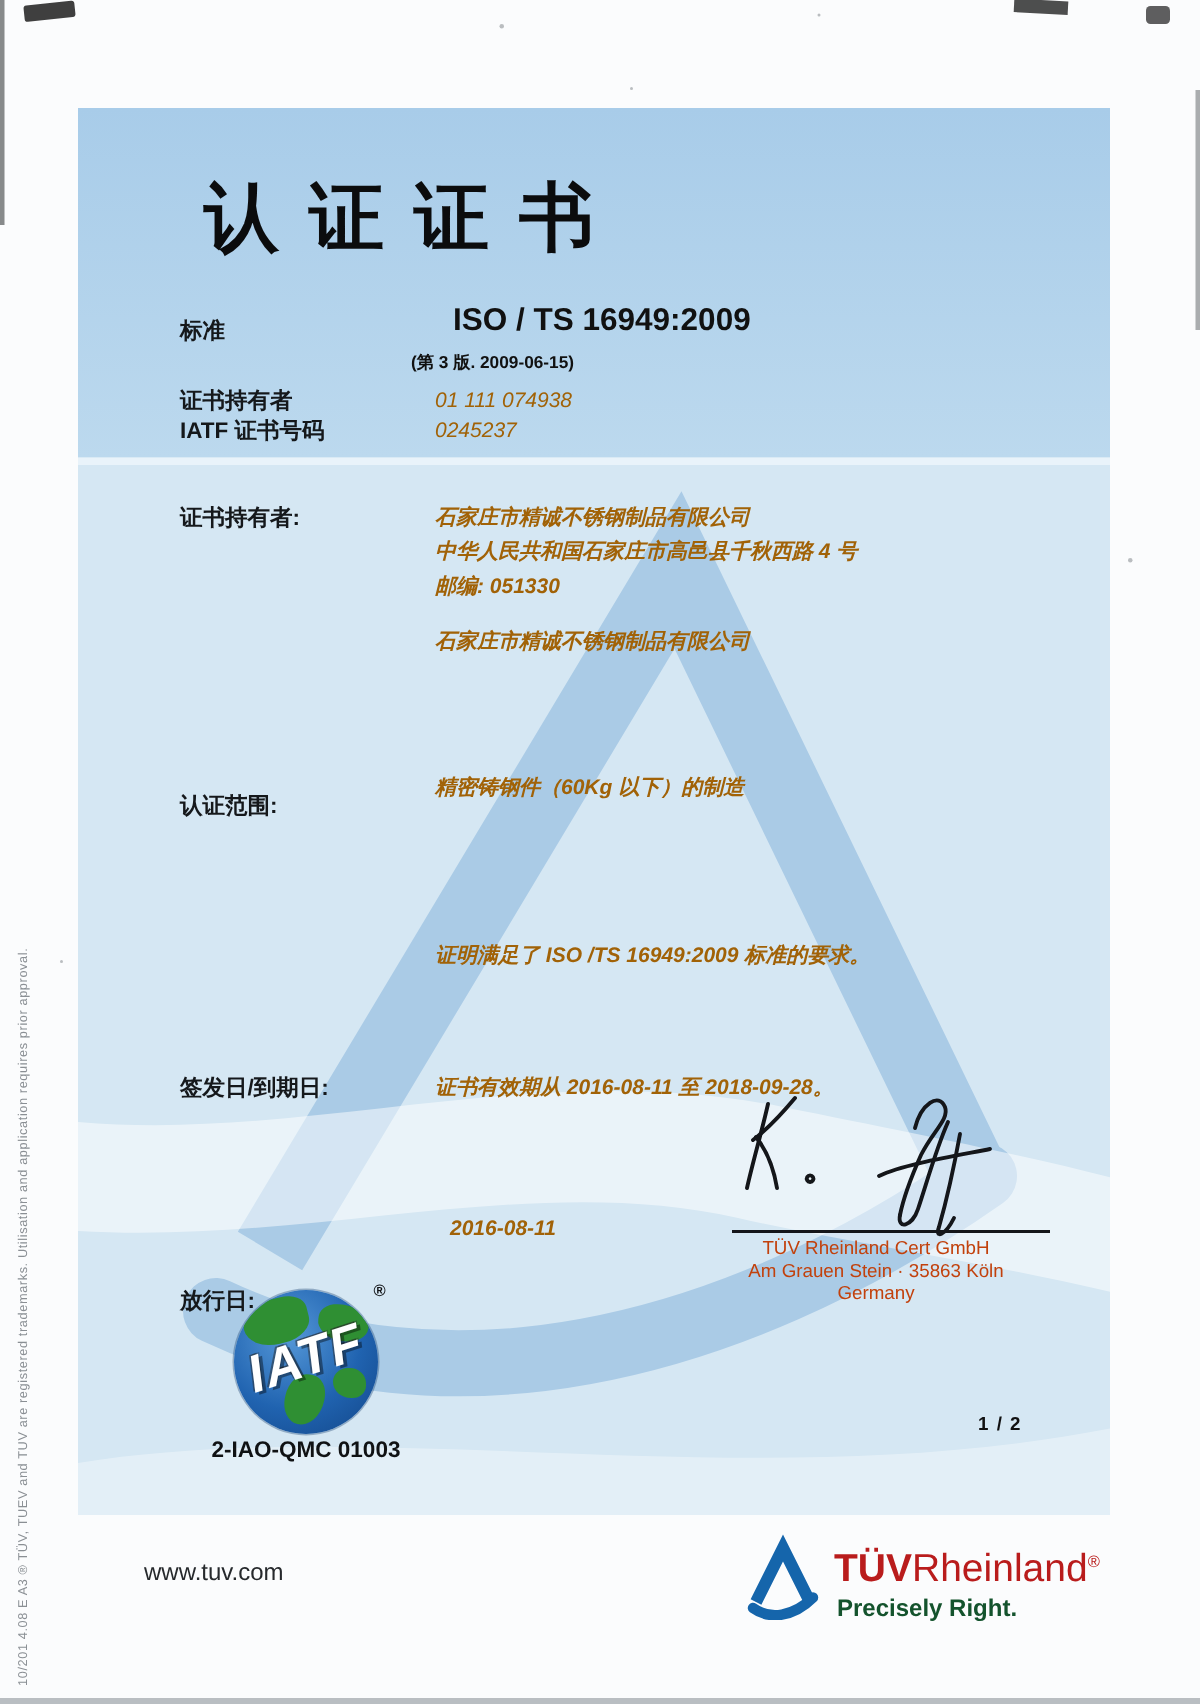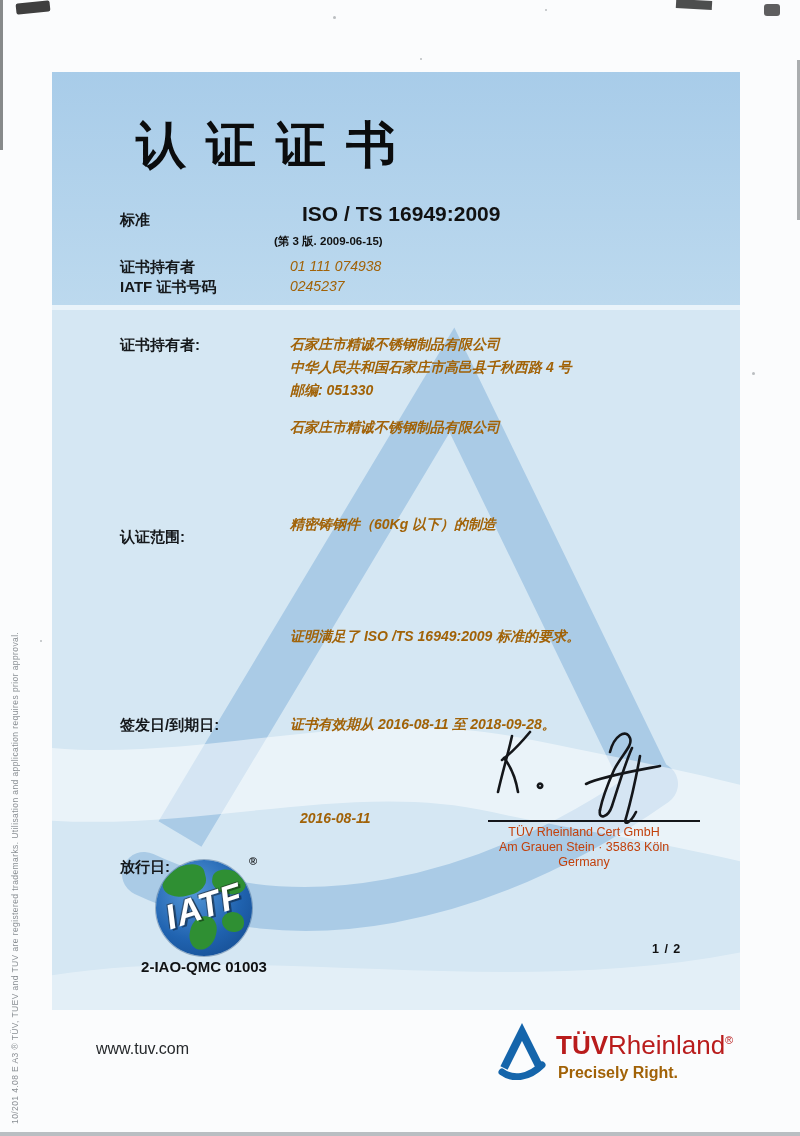--- a/index.html
+++ b/index.html
@@ -41,21 +41,21 @@
          text-shadow:2px 2px 0 rgba(0,0,0,.4),-1px -1px 0 rgba(40,40,40,.5),1px -1px 0 rgba(40,40,40,.3);}
   .iatf-reg{position:absolute;left:197px;top:783px;font-size:11px;font-weight:700;color:#101214;}
   .iatf-code{position:absolute;left:56px;top:886px;width:192px;text-align:center;
              font-size:15px;font-weight:700;color:#101214;}
   .page-ind{position:absolute;left:600px;top:870px;font-size:12.5px;font-weight:700;letter-spacing:1px;}
   
   .website{position:absolute;left:96px;top:1040px;font-size:16px;font-weight:500;color:#26292c;}
   .brand{position:absolute;left:556px;top:1030px;font-size:26px;color:#b91c1c;white-space:nowrap;}
   .brand .bold{font-weight:800;}
   .brand sup{font-size:11px;}
-  .tagline{position:absolute;left:558px;top:1064px;font-size:16px;font-weight:600;color:#a16207;}
+  .tagline{position:absolute;left:558px;top:1064px;font-size:16px;font-weight:600;color:#14532d;}
   .tuv-logo{position:absolute;left:494px;top:1022px;}
   .speck{position:absolute;background:#6b7075;border-radius:50%;opacity:.45;}
 </style>
 </head>
 <body>
 
 <div class="page">
 
   <div class="artifact" style="left:16px;top:2px;width:34px;height:11px;background:#1d1d1d;opacity:.85;border-radius:2px;transform:rotate(-6deg);"></div>
   <div class="artifact" style="left:676px;top:0;width:36px;height:9px;background:#222;opacity:.8;transform:rotate(3deg);"></div>

